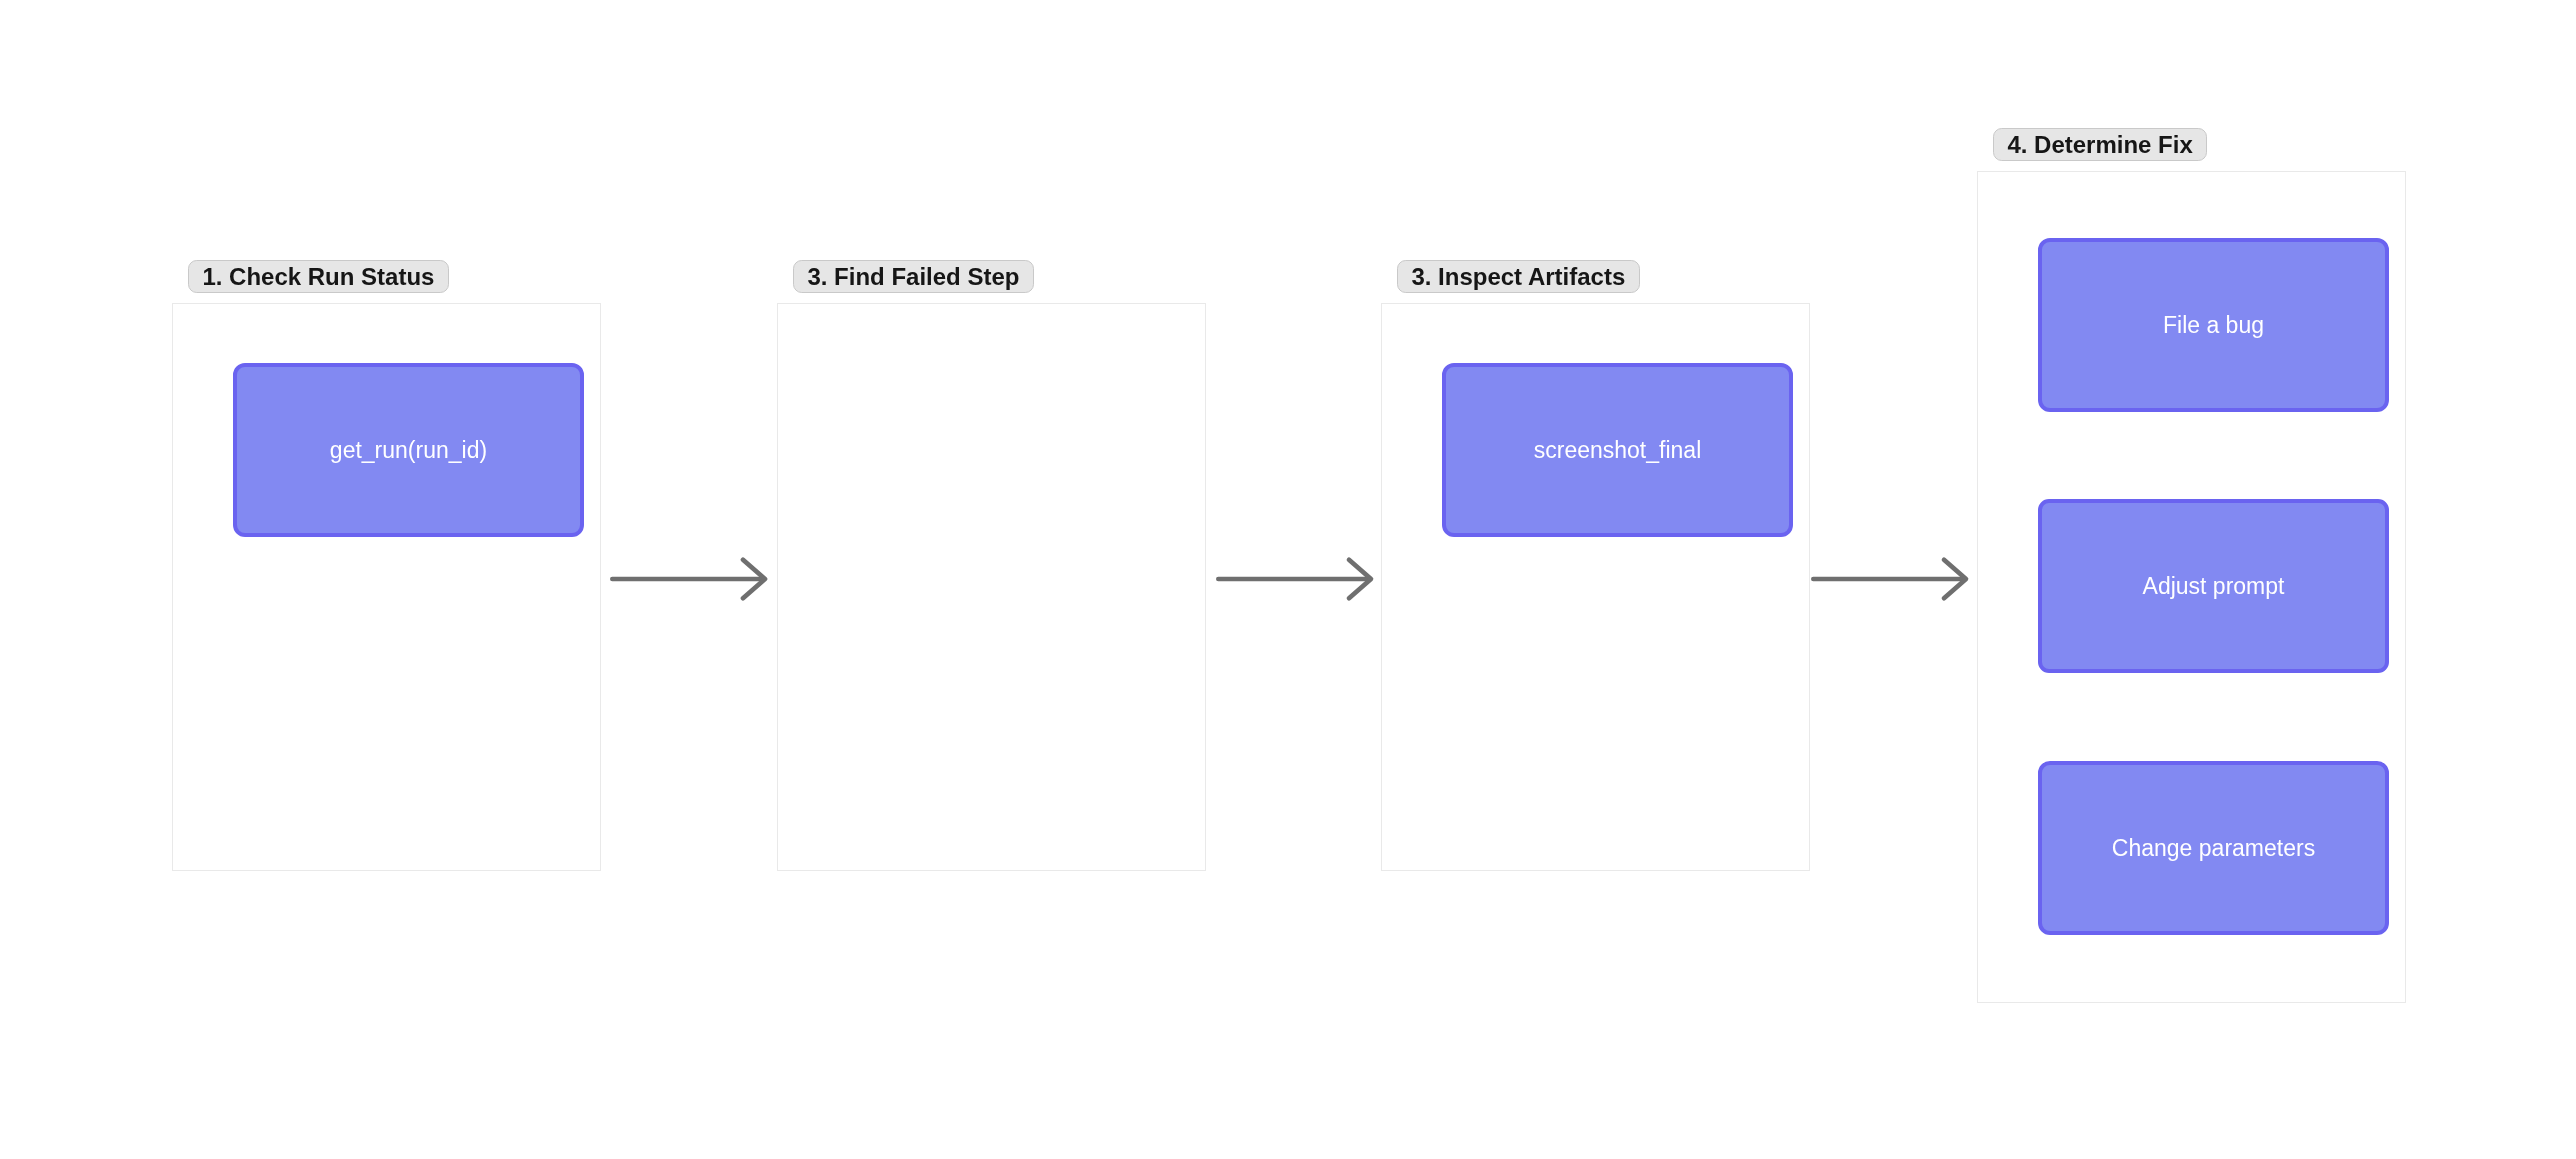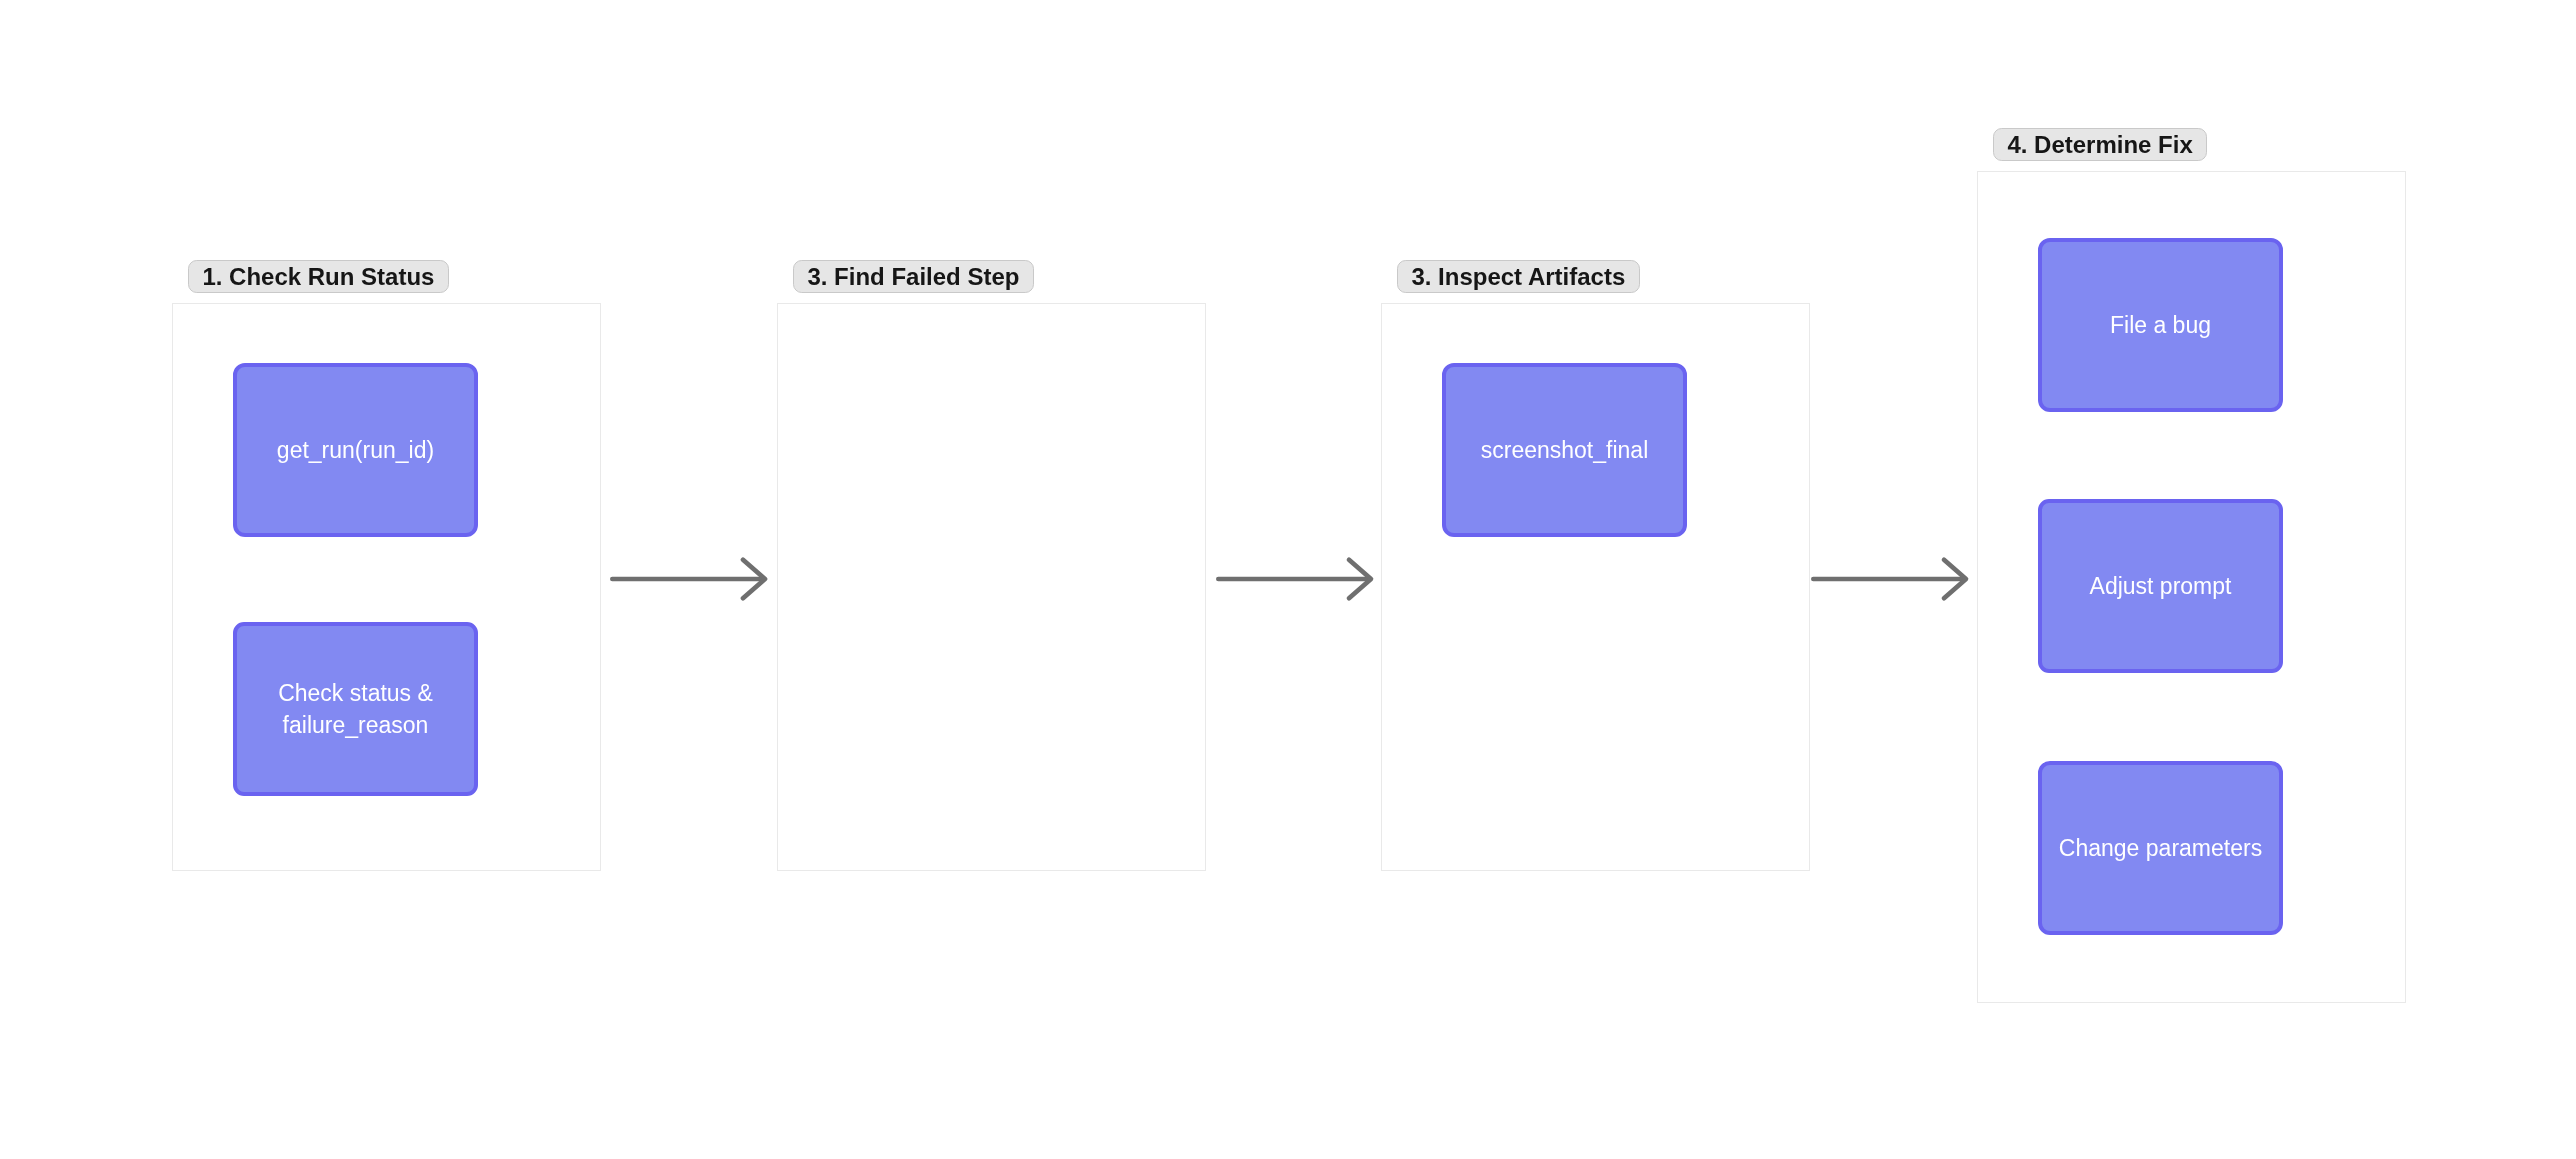--- a/index.html
+++ b/index.html
@@ -60,21 +60,21 @@
     width:429px;
     height:568px;
     box-sizing:border-box;
     background:var(--canvas-bg);
     border:1.3px solid var(--frame-border);
   }
   #g4 .frame{height:832px;}
   .node{
     position:absolute;
     left:60px;
-    width:245px;
+    width:351px;
     height:174px;
     box-sizing:border-box;
     background:var(--node-fill);
     border:4px solid var(--node-border);
     border-radius:12px;
     color:var(--node-text);
     font-size:23px;
     font-weight:400;
     line-height:1.4;
     display:flex;
@@ -108,21 +108,20 @@
 </style>
 </head>
 <body>
 
 <div id="canvas">
 
   <section class="group" id="g1">
     <div class="badge">1. Check Run Status</div>
     <div class="frame">
       <div class="node p1">get_run(run_id)</div>
-      <div class="node p2">Check status &amp; failure_reason</div>
     </div>
   </section>
 
   <section class="group" id="g2">
     <div class="badge">3. Find Failed Step</div>
     <div class="frame">
     </div>
   </section>
 
   <section class="group" id="g3">

